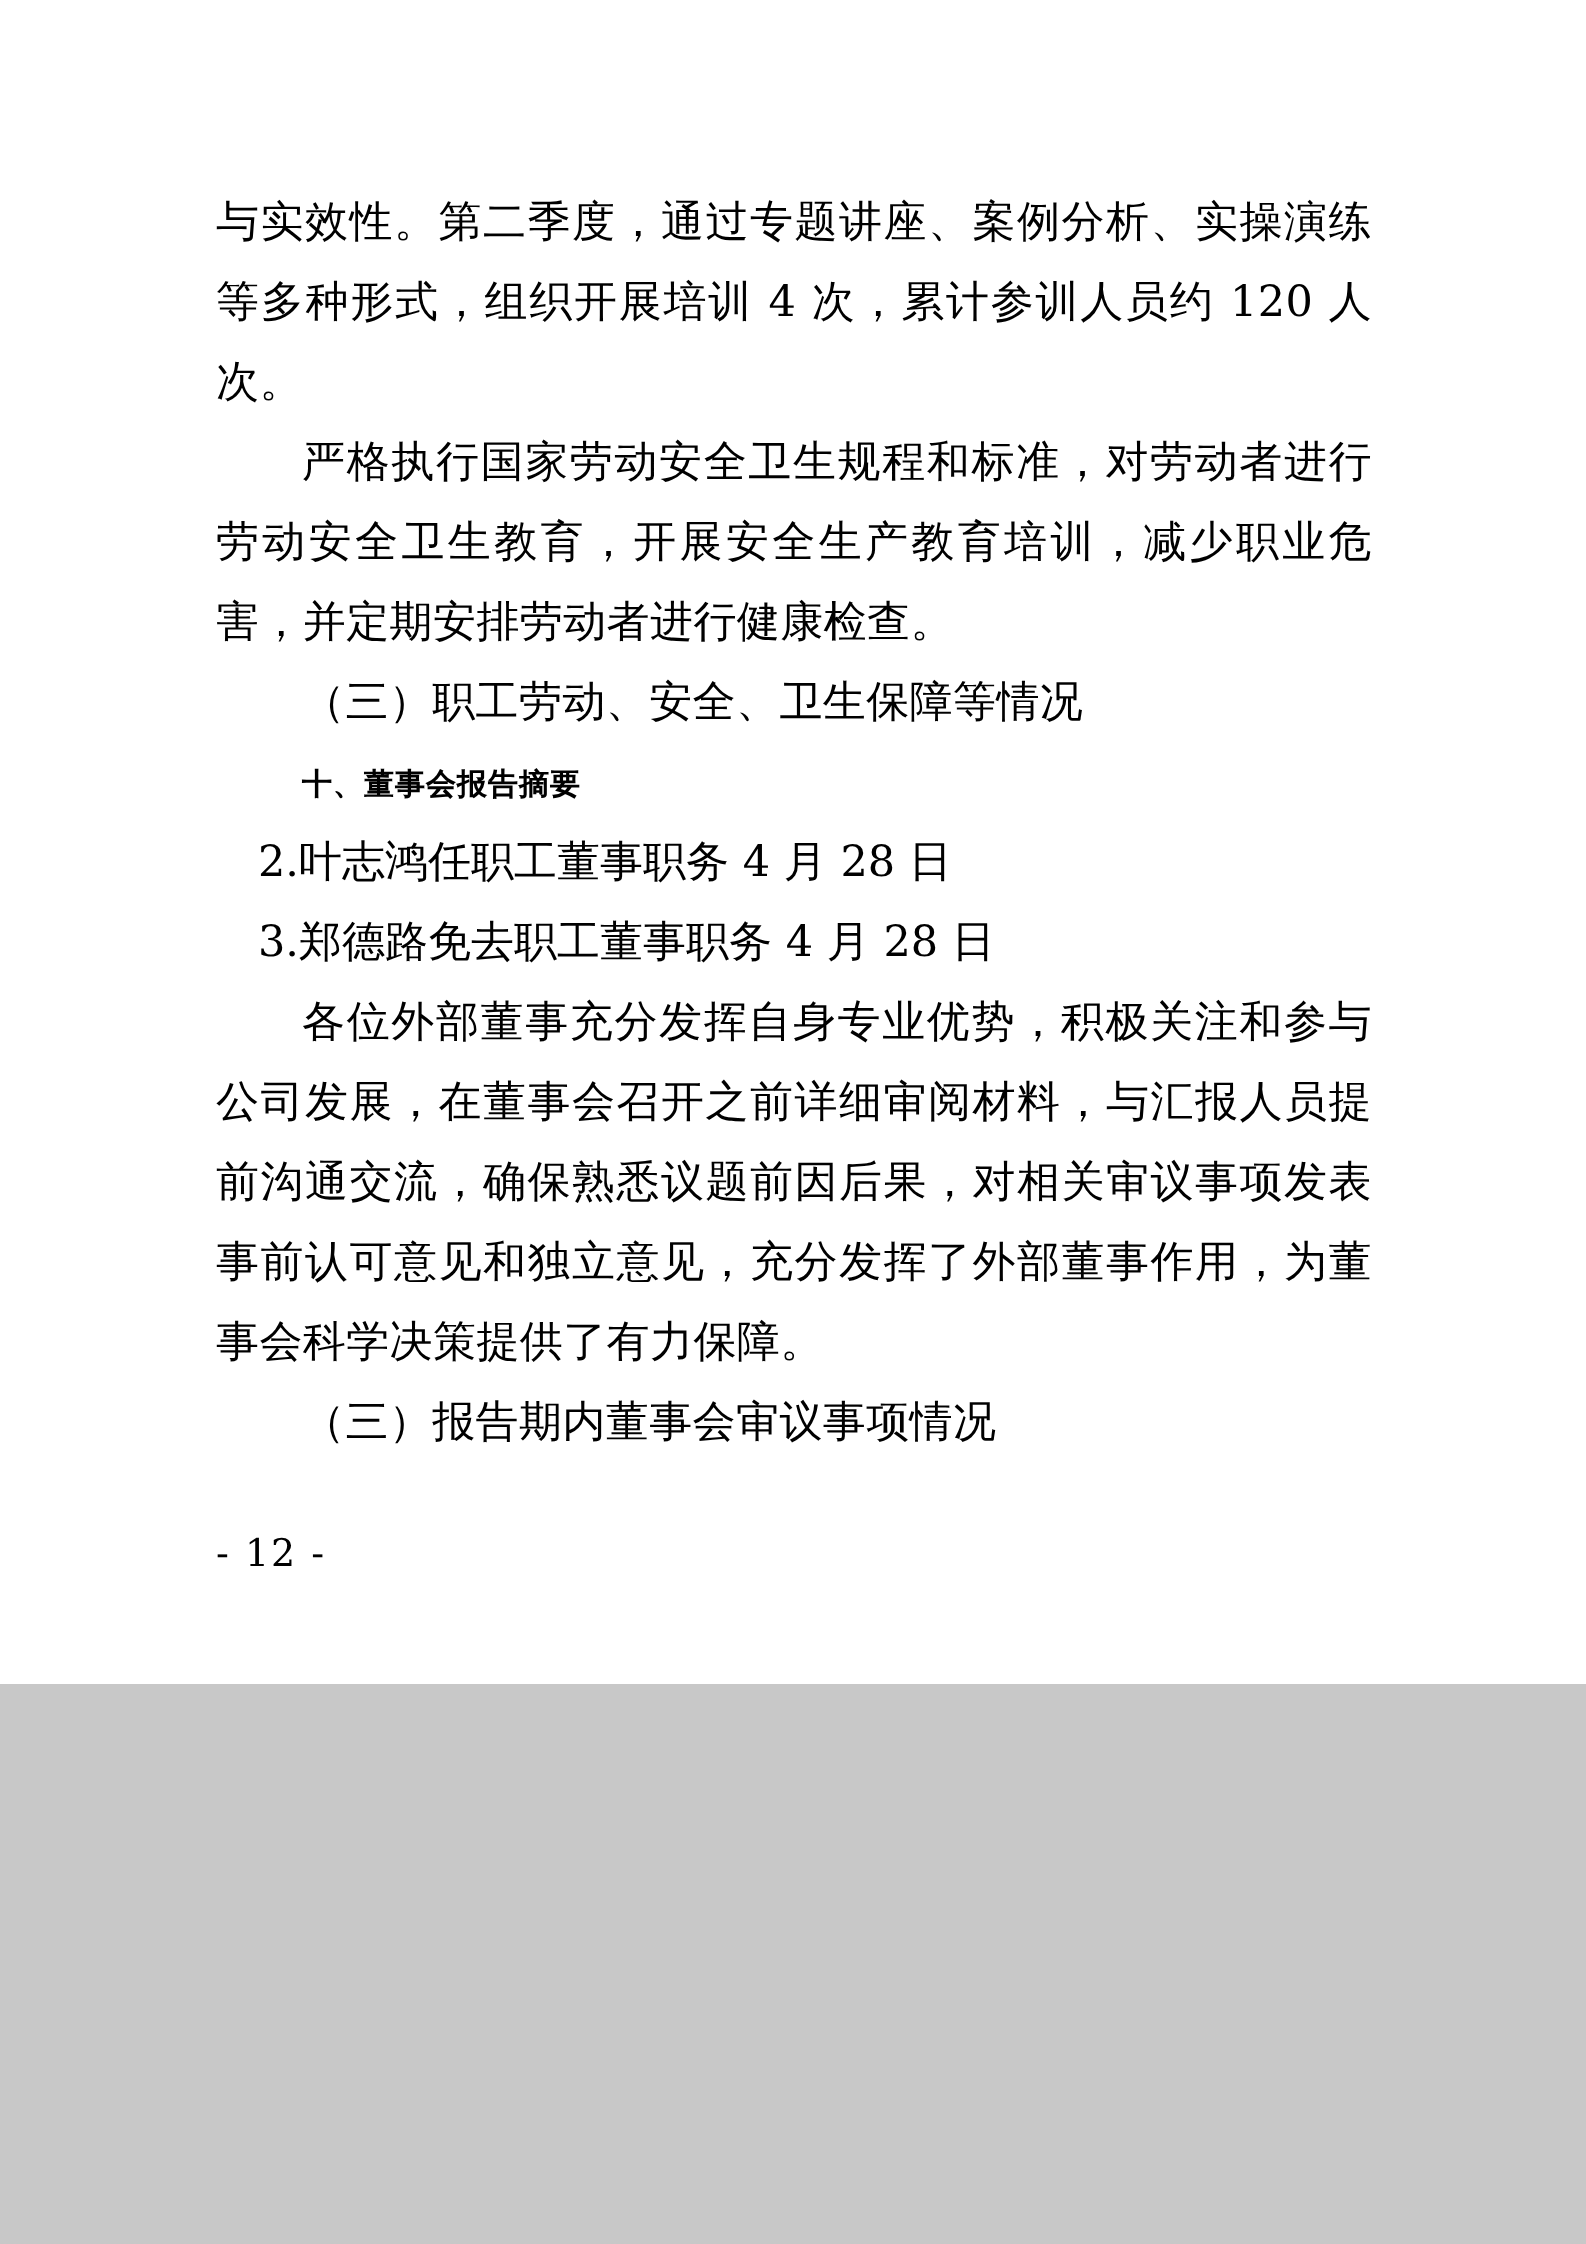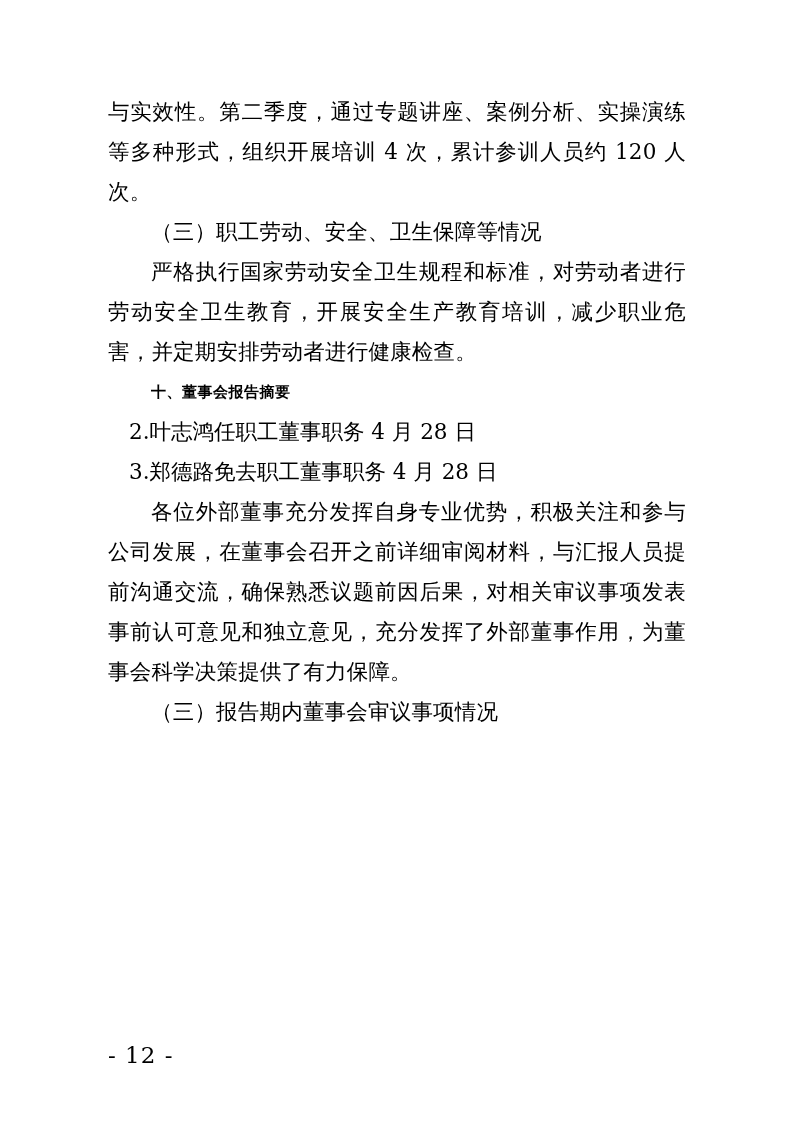--- a/index.html
+++ b/index.html
@@ -2,21 +2,21 @@
 <html><head>
 <meta charset="utf-8">
 <style>
   html, body {
     margin: 0;
     padding: 0;
     background: #c8c8c8;
   }
   .page {
     width: 793px;
-    height: 1122px;
+    height: 842px;
     background: #ffffff;
     margin: 0 auto;
     position: relative;
     box-sizing: border-box;
     font-family: "DejaVu Serif", "Liberation Serif", serif;
     color: #000000;
     overflow: hidden;
   }
   .content {
     position: absolute;
@@ -46,33 +46,33 @@
   .list-item {
     font-size: 21.5px;
     line-height: 40px;
     margin: 0;
     text-indent: 21px;
   }
   .footer {
     position: absolute;
     left: 108px;
     bottom: 54px;
-    font-size: 23px;
+    font-size: 19px;
     letter-spacing: 1px;
     font-family: "DejaVu Serif", "Liberation Serif", serif;
   }
 </style>
 </head>
 <body>
 
 <div class="page">
   <div class="content">
     <p class="para">与实效性。第二季度，通过专题讲座、案例分析、实操演练等多种形式，组织开展培训 4 次，累计参训人员约 120 人次。</p>
+    <p class="para indent">严格执行国家劳动安全卫生规程和标准，对劳动者进行劳动安全卫生教育，开展安全生产教育培训，减少职业危害，并定期安排劳动者进行健康检查。</p>
     <p class="para indent">（三）职工劳动、安全、卫生保障等情况</p>
-    <p class="para indent">严格执行国家劳动安全卫生规程和标准，对劳动者进行劳动安全卫生教育，开展安全生产教育培训，减少职业危害，并定期安排劳动者进行健康检查。</p>
     <p class="heading">十、董事会报告摘要</p>
     <p class="list-item">2.叶志鸿任职工董事职务 4 月 28 日</p>
     <p class="list-item">3.郑德路免去职工董事职务 4 月 28 日</p>
     <p class="para indent">各位外部董事充分发挥自身专业优势，积极关注和参与公司发展，在董事会召开之前详细审阅材料，与汇报人员提前沟通交流，确保熟悉议题前因后果，对相关审议事项发表事前认可意见和独立意见，充分发挥了外部董事作用，为董事会科学决策提供了有力保障。</p>
     <p class="para indent">（三）报告期内董事会审议事项情况</p>
   </div>
   <div class="footer">- 12 -</div>
 </div>
 
 </body></html>

